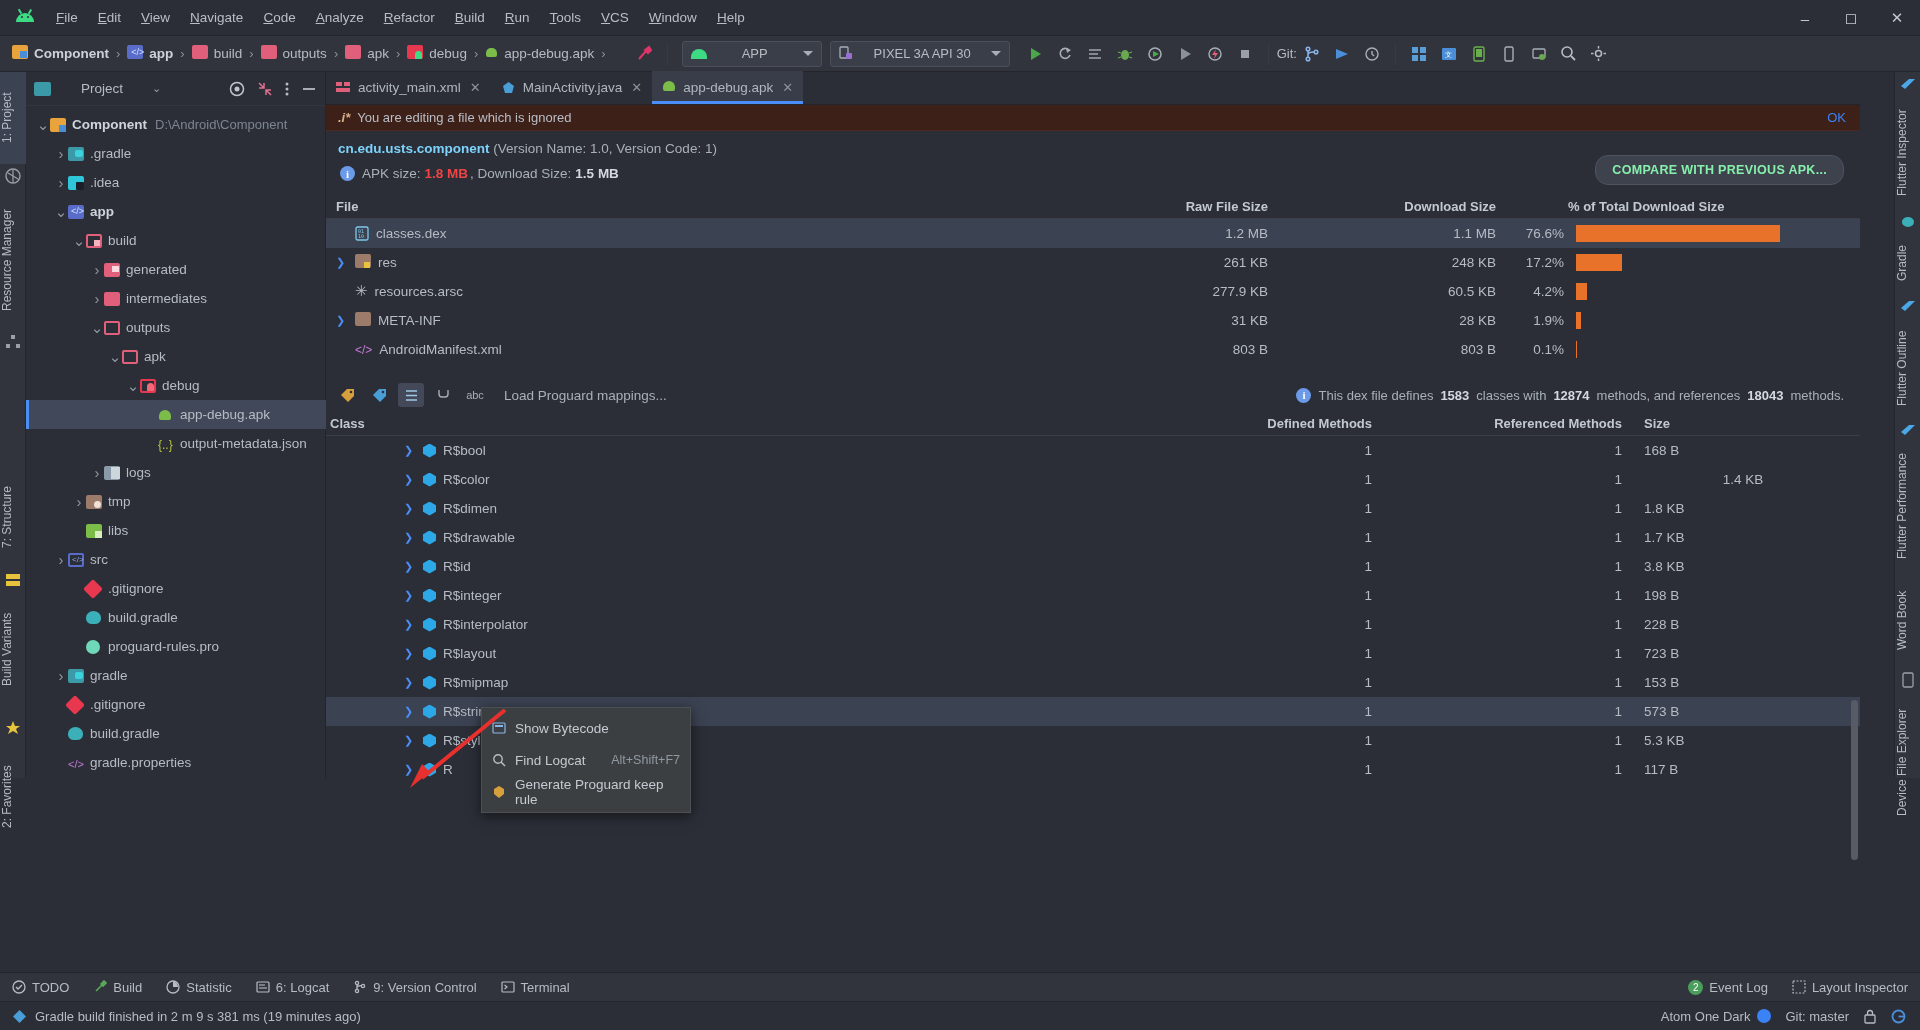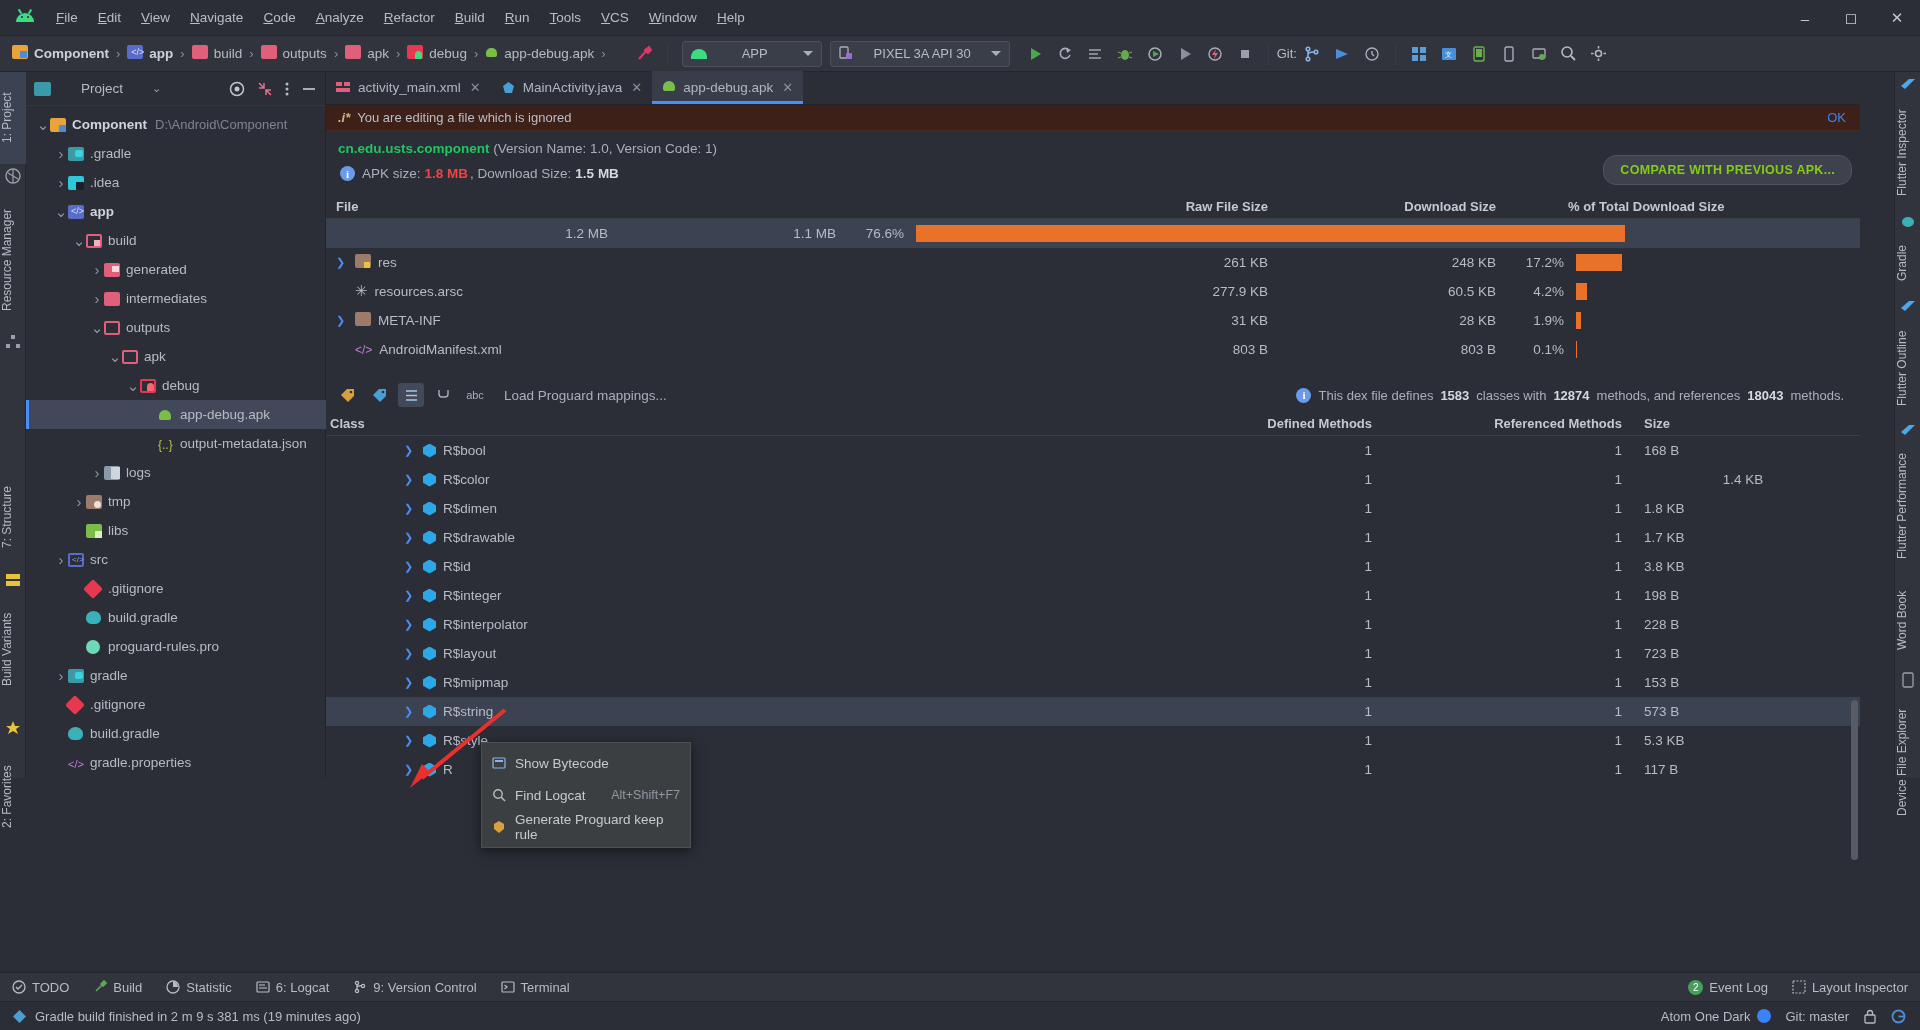--- a/index.html
+++ b/index.html
@@ -128,31 +128,31 @@
   .etab .close { color:#8b929c; font-size:13px; margin-left:2px; }
 
   
   #apk { position: absolute; top: 105px; left: 326px; width: 1534px; height: 673px; background: #2b2e37; }
   #ignored-bar {
     height: 26px; background: #3d2018; display: flex; align-items: center;
     padding: 0 14px 0 12px; font-size: 13px; color: #b9bec6; border-bottom:1px solid #4a2a20;
   }
   #ignored-bar .ok { margin-left: auto; color: #3b82f6; font-size: 13px; cursor: pointer; }
   .apk-meta { padding: 10px 0 0 12px; font-size: 13.5px; color: #a9b0b9; }
-  .apk-meta b { color: #22c55e; }
+  .apk-meta b { color: #7dd3fc; }
   .apk-size-row { display:flex; align-items:center; gap:7px; padding: 10px 0 0 14px; font-size:13.5px; color:#a9b0b9; }
   .info-dot {
     width:15px;height:15px;border-radius:50%;background:#6a9ae8;color:#fff;
     font-size:11px; font-weight:bold; display:flex;align-items:center;justify-content:center; font-family:"Liberation Serif",serif;
   }
   #compare-btn {
-    position: absolute; right: 8px; top: 50px; height: 30px;
+    position: absolute; right: 16px; top: 50px; height: 30px;
     background: #3d424d; border: 1px solid #4e5460; border-radius: 13px;
     display: flex; align-items: center; padding: 0 16px; font-size: 12.5px;
-    color: #84cc16; font-weight: bold; letter-spacing: .3px;
+    color: #86efac; font-weight: bold; letter-spacing: .3px;
   }
   .thead {
     display:flex; align-items:center; height: 24px; font-size: 13px; font-weight: bold;
     color: #c3c9d1; border-bottom: 1px solid #3b3f4a; margin-top: 14px;
   }
   .trow { display:flex; align-items:center; height: 29px; font-size: 13.5px; color:#b6bcc4; }
   .trow.sel { background: #3b4252; }
   .c-file { flex: 0 0 660px; display:flex; align-items:center; padding-left: 10px; gap: 7px; }
   .c-raw  { flex: 0 0 300px; text-align:right; padding-right: 18px; }
   .c-dl   { flex: 0 0 220px; text-align:right; padding-right: 10px; }
@@ -177,21 +177,21 @@
   .hexicon { width:13px;height:14px; position:relative; }
   .hexicon::before {
     content:""; position:absolute; inset:0; background:#2ca8e8;
     clip-path: polygon(50% 0, 100% 26%, 100% 74%, 50% 100%, 0 74%, 0 26%);
   }
 
   
   #ctxmenu {
     position: absolute; left: 481px; top: 707px; width: 210px;
     background: #3c3f41; border: 1px solid #4d5053; box-shadow: 0 3px 12px #0008;
-    padding: 4px 0; z-index: 50; margin-top: 35px;
+    padding: 4px 0; z-index: 50;
   }
   .ctxitem { height: 32px; display: flex; align-items: center; padding: 0 10px; font-size: 13.5px; color: #c4cad1; gap: 9px; }
   .ctxitem .shortcut { margin-left: auto; color: #9098a2; font-size: 12.5px; }
 
   
   #arrow-annot { position: absolute; left: 400px; top: 700px; width: 120px; height: 90px; z-index: 60; pointer-events:none; }
 
   
   #rightbar {
     position: absolute; top: 72px; right: 0; width: 26px; height: 706px;
@@ -688,20 +688,33 @@
 
   <div class="thead">
     <div class="c-file" style="padding-left:10px;">File</div>
     <div class="c-raw">Raw File Size</div>
     <div class="c-dl">Download Size</div>
     <div class="c-pct"></div>
     <div class="c-bar" style="padding-left:4px;">% of Total Download Size</div>
   </div>
   <div id="file-rows">
       <div class="trow sel">
+        <div class="c-file">
+          <span class="arrow-r"></span>
+          <span>
+            <svg width="14" height="15" viewBox="0 0 14 15">
+              <rect x="1" y="1" width="12" height="13" rx="1.5" fill="none" stroke="#7ec8e8" stroke-width="1.3"></rect>
+              <g fill="#7ec8e8" font-size="5" font-family="monospace">
+                <text x="3" y="7">01</text>
+                <text x="3" y="12">10</text>
+              </g>
+            </svg>
+          </span>
+          <span>classes.dex</span>
+        </div>
         <div class="c-raw">1.2 MB</div>
         <div class="c-dl">1.1 MB</div>
         <div class="c-pct">76.6%</div>
         <div class="c-bar">
           <div class="bar" style="width:76.6%"></div>
         </div>
       </div>
       <div class="trow">
         <div class="c-file">
           <span class="arrow-r">❯</span>

